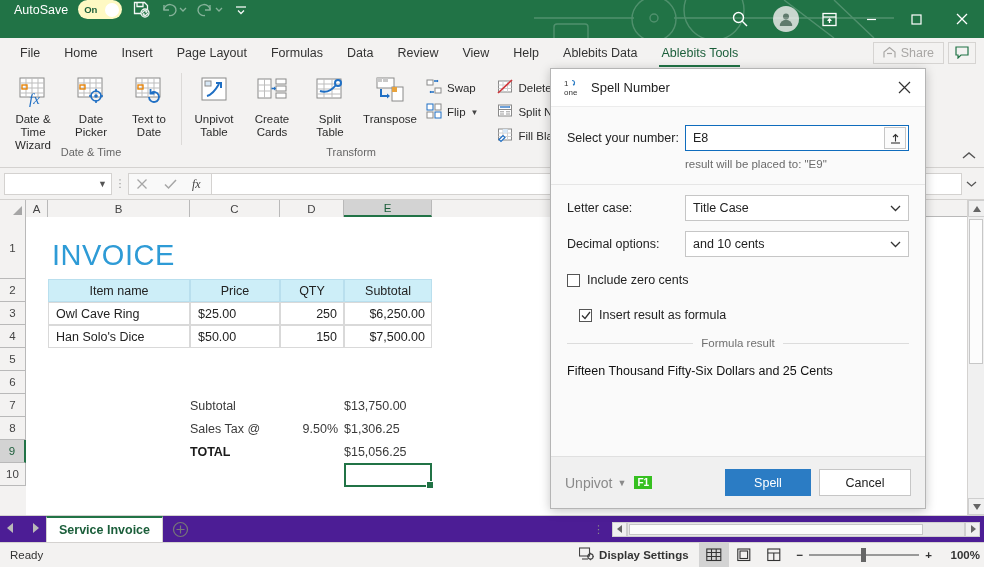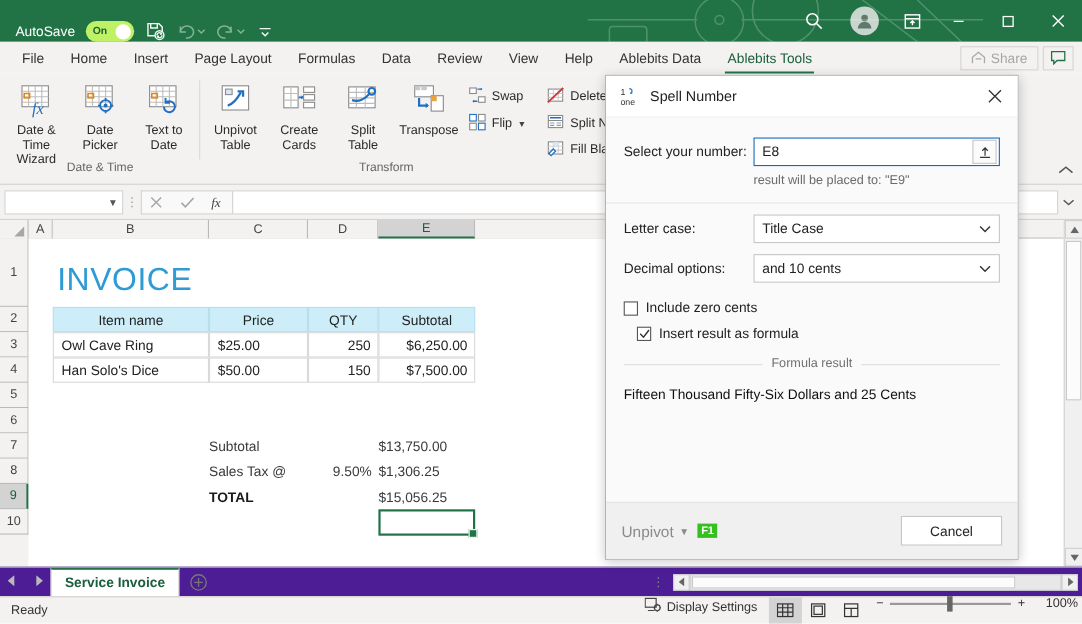--- a/index.html
+++ b/index.html
@@ -11,26 +11,26 @@
     color: #222;
     background: #fff;
     overflow: hidden;
     position: relative;
     -webkit-font-smoothing: antialiased;
   }
 
   
   .titlebar {
     height: 38px; background: #217346; color:#fff;
-    display:flex; align-items:flex-end; position:relative;
+    display:flex; align-items:flex-start; position:relative;
   }
   .tb-left { display:flex; align-items:center; padding-left:14px; gap:10px; }
   .autosave-label { font-size:12.5px; color:#fff; }
   .toggle {
-    width:44px; height:19px; border-radius:10px; background:#bef264;
+    width:44px; height:19px; border-radius:10px; background:#fef9c3;
     display:flex; align-items:center; position:relative; padding:0 3px;
   }
   .toggle .tg-txt { font-size:9.5px; color:#1b5e3a; font-weight:bold; margin-left:3px; }
   .toggle .knob { width:14px; height:14px; border-radius:50%; background:#fff;
     position:absolute; right:3px; }
   .tb-icon { opacity:.95; display:flex; align-items:center; }
   .tb-icon.dim { opacity:.45; }
   .tb-title {
     position:absolute; left:0; right:0; text-align:center;
     font-size:12.5px; pointer-events:none;
@@ -196,21 +196,21 @@
   .hsb-btn { width:15px; height:15px; background:#f0f0f0; border:1px solid #cfcfcf;
     display:flex; align-items:center; justify-content:center; flex:none; }
 
   
   .statusbar {
     position:absolute; left:0; bottom:0; right:0; height:25px;
     background:#f3f2f1; border-top:1px solid #d4d2d0;
     display:flex; align-items:center; font-size:11.5px; color:#333;
   }
   .sb-ready { padding-left:10px; }
-  .sb-right { margin-left:auto; display:flex; align-items:flex-start; height:100%; }
+  .sb-right { margin-left:auto; display:flex; align-items:center; height:100%;font-weight:bold; }
   .sb-display { display:flex; align-items:center; gap:5px; padding:0 10px; }
   .viewbtn { width:30px; height:100%; display:flex; align-items:center; justify-content:center; }
   .viewbtn.active { background:#d3d3d3; }
   .zoomctl { display:flex; align-items:center; gap:6px; padding:0 8px; }
   .zslider { width:110px; height:2px; background:#999; position:relative; }
   .zthumb { position:absolute; left:52px; top:-6px; width:5px; height:14px; background:#666; }
   .zpct { width:44px; text-align:right; padding-right:4px; }
 
   
   .dialog {
@@ -876,21 +876,21 @@
             </svg>
         </span>
       </div>
     </div>
 
     <div class="cbrow" style="margin-top:16px;">
       <span class="cbox"></span>
       <span>Include zero cents</span>
     </div>
 
-    <div class="cbrow" style="margin-top:9px;padding-left:12px;">
+    <div class="cbrow" style="margin-top:21px;padding-left:12px;">
       <span class="cbox">
         <svg width="10" height="9" viewBox="0 0 10 9">
             <path d="M1 4.5l3 3L9 1" fill="none" stroke="#333" stroke-width="1.3"></path>
           </svg>
       </span>
       <span>Insert result as formula</span>
     </div>
 
     <div class="fr-sep" style="margin-top:15px;">
       <span class="fr-line"></span>
@@ -901,16 +901,17 @@
     <div class="fr-text" style="margin-top:15px;">Fifteen Thousand Fifty-Six Dollars and 25 Cents</div>
   </div>
 
   <div class="dlg-foot">
     <div class="ablebits-menu">
       <span>Unpivot</span>
       <span style="font-size:9px">▼</span>
     </div>
     <span class="f1badge">F1</span>
     <div style="margin-left:auto; display:flex; gap:8px;">
+      <div class="btn primary" style="width:86px;">Spell</div>
       <div class="btn" style="width:92px;">Cancel</div>
     </div>
   </div>
 </div>
 
 </body></html>

